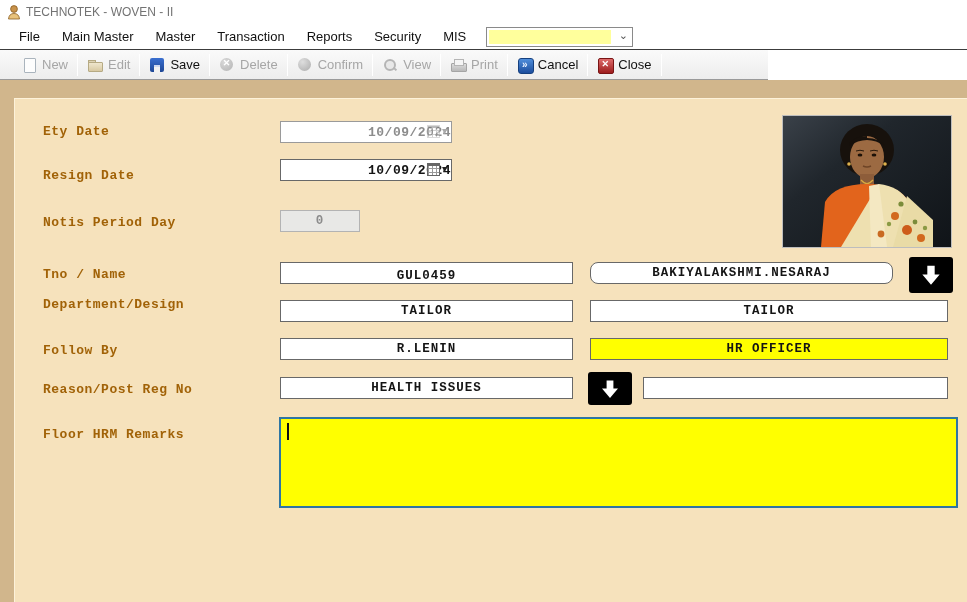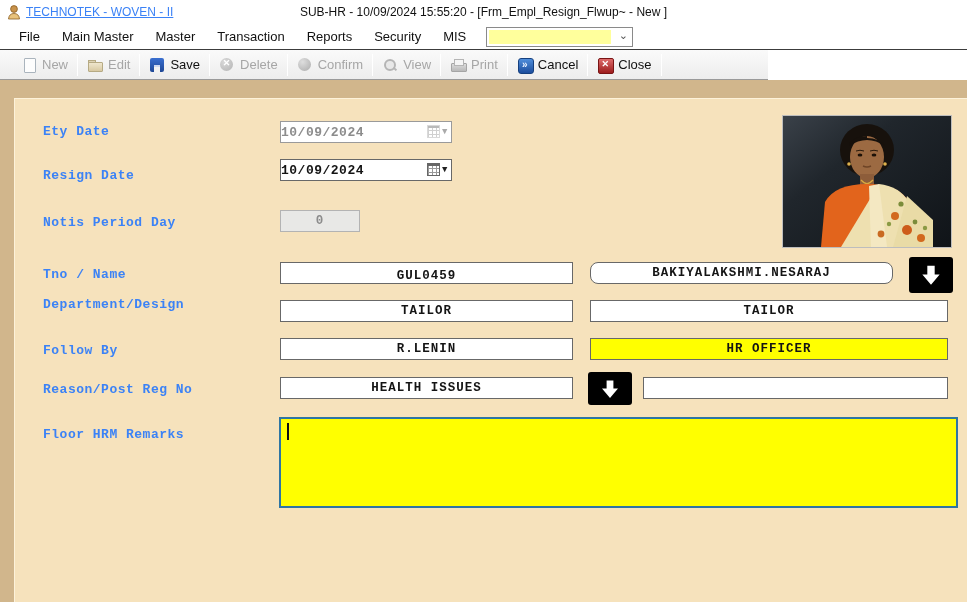--- a/index.html
+++ b/index.html
@@ -3,21 +3,21 @@
 <meta charset="utf-8">
 <style>
   * { margin:0; padding:0; box-sizing:border-box; }
   html,body { width:967px; height:602px; overflow:hidden; background:#fff;
               font-family:"Liberation Sans", sans-serif; }
   #screen { position:relative; width:967px; height:602px; background:#fff; overflow:hidden; }
 
   
   #titlebar { position:absolute; left:0; top:0; width:967px; height:24px; background:#ffffff; }
   #app-icon { position:absolute; left:6px; top:4px; width:16px; height:16px; }
-  #app-title { position:absolute; left:26px; top:5px; font-size:12px; color:#3b82f6;text-decoration:underline; }
+  #app-title { position:absolute; left:26px; top:5px; font-size:12px; color:#737373; }
   #window-title { position:absolute; left:0; right:0; top:5px; text-align:center; font-size:12px; color:#111; }
 
   
   #menubar { position:absolute; left:0; top:24px; width:967px; height:26px; background:#ffffff;
              border-bottom:1px solid #3c3c3c; display:flex; align-items:center; padding-left:8px; }
   .menu-item { padding:0 11px; font-size:13px; color:#111; height:24px; line-height:24px; cursor:default; }
   #menu-combo { position:absolute; left:486px; top:3px; width:147px; height:20px; background:#fff;
                 border:1px solid #8a8a8a; display:flex; align-items:center; }
   #menu-combo .combo-fill { margin-left:2px; width:122px; height:14px; background:#ffff9c;
                 font:11px "Liberation Sans",sans-serif; }
@@ -73,27 +73,27 @@
   .icon-close::before { content:""; position:absolute; left:1px; top:1px; width:14px; height:14px;
       background:linear-gradient(#dd6b6b,#9d1c1c); border:1px solid #791414; border-radius:2px; }
   .icon-close::after { content:"✕"; position:absolute; left:0; top:2px; width:16px; text-align:center;
       color:#fff; font-size:9px; font-weight:bold; }
 
   
   #mdi { position:absolute; left:0; top:80px; width:967px; height:522px; background:#d1b68c; }
   #panel { position:absolute; left:14px; top:98px; width:953px; height:504px; background:#f6e2bc;
            border-left:1px solid #fdf2da; border-top:1px solid #fdf2da; }
 
-  .mono-label { position:absolute; font:700 13px "Liberation Mono", monospace; color:#3b82f6;
+  .mono-label { position:absolute; font:700 13px "Liberation Mono", monospace; color:#a16207;
                 letter-spacing:0.5px; white-space:nowrap; }
 
   .field { position:absolute; height:22px; background:#ffffff; border:1px solid #686868;
            display:flex; align-items:center; justify-content:center;
            font:700 12.5px "Liberation Mono", monospace; letter-spacing:1px; color:#141414; }
-  .field.left { justify-content:flex-start; letter-spacing:0.5px; font-size:13px; }
+  .field.left { justify-content:flex-end; letter-spacing:0.5px; font-size:13px; }
   .field.yellow { background:#ffff00; }
   .field.gray { background:#e8e8e6; border-color:#b3b3b3; color:#8c8c8c; }
   .field.dim   { border-color:#9a9a9a; color:#8c8c8c; }
 
   .date-icons { position:absolute; right:3px; top:3px; display:flex; align-items:center; gap:2px; }
   .cal-icon { width:13px; height:13px; border:1px solid #666; background:
       linear-gradient(#666 2px, transparent 2px),
       linear-gradient(#999 1px, transparent 1px),
       linear-gradient(90deg,#999 1px, transparent 1px);
       background-size:100% 100%, 4px 4px, 4px 4px; background-color:#fff; }
@@ -117,21 +117,20 @@
 <body>
 
 <div id="screen">
 
   <div id="titlebar">
     <svg id="app-icon" viewBox="0 0 16 16">
       <circle cx="8" cy="5" r="3.4" fill="#c8924a" stroke="#8a5d22" stroke-width="0.8"></circle>
       <path d="M2.5 15 Q3 9.5 8 9.5 Q13 9.5 13.5 15 Z" fill="#e8c27c" stroke="#8a5d22" stroke-width="0.8"></path>
     </svg>
     <span id="app-title">TECHNOTEK - WOVEN - II</span>
-    <span id="window-title">SUB-HR - 10/09/2024 15:55:20 - [Frm_Empl_Resign_Flwup~ - New ]</span>
   </div>
 
   <div id="menubar">
     <span class="menu-item">File</span>
     <span class="menu-item">Main Master</span>
     <span class="menu-item">Master</span>
     <span class="menu-item">Transaction</span>
     <span class="menu-item">Reports</span>
     <span class="menu-item">Security</span>
     <span class="menu-item">MIS</span>

